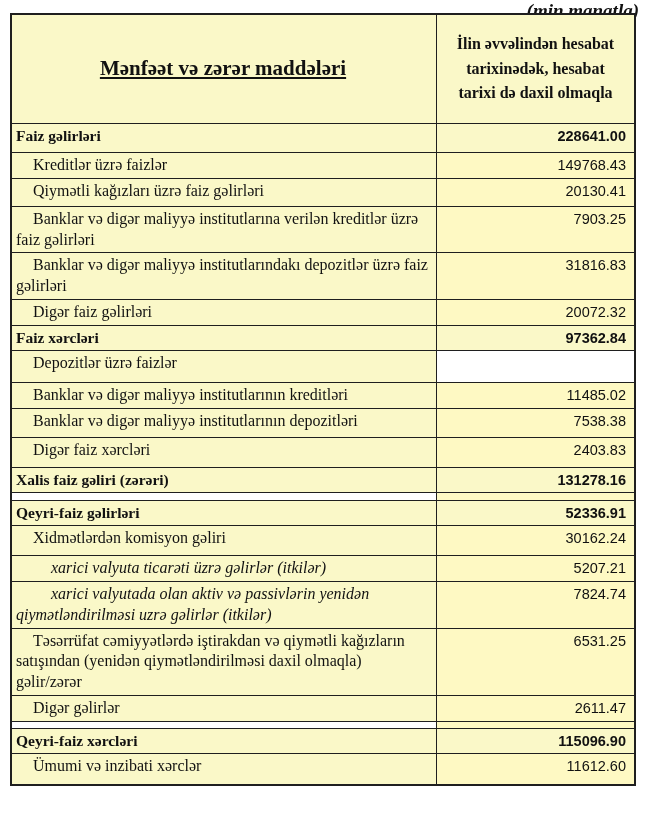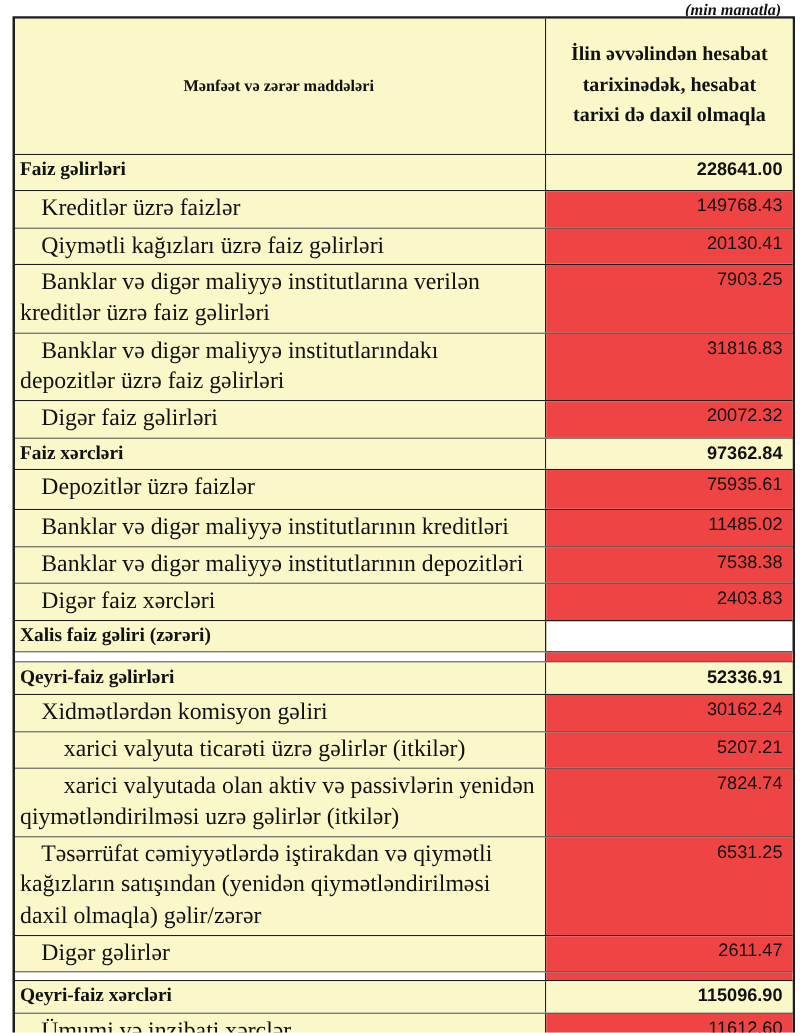--- a/index.html
+++ b/index.html
@@ -2,57 +2,57 @@
 <html><head>
 <meta charset="utf-8">
 <style>
   html,body{margin:0;padding:0;background:#ffffff;}
   body{
     width:645px;height:826px;position:relative;overflow:hidden;
     font-family:"Liberation Serif","DejaVu Serif",serif;color:#111;
     -webkit-font-smoothing:antialiased;
   }
   .unit-note{
-    position:absolute;top:0px;right:20px;
-    font-style:italic;font-weight:bold;font-size:13px;
+    position:absolute;top:0px;right:6px;
+    font-style:italic;font-weight:bold;font-size:19px;
     font-family:"Liberation Serif","DejaVu Serif",serif;
   }
   .tbl{
     position:absolute;left:10px;top:13px;width:626px;
     box-sizing:border-box;border:2px solid #1f1f1f;background:#fff;
   }
   .trow{display:flex;align-items:stretch;border-top:1.5px solid #1f1f1f;}
   .trow:first-child{border-top:none;}
   .cell{box-sizing:border-box;}
   .lbl{
     width:425px;flex:0 0 425px;border-right:1.5px solid #1f1f1f;
     background:#faf8c8;padding:2px 6px 2px 4px;
-    font-size:19px;line-height:1.3;
+    font-size:16px;line-height:1.3;
   }
   .val{
-    flex:1 1 auto;background:#ef4444;text-align:right;
+    flex:1 1 auto;background:#fef9c3;text-align:right;
     padding:3px 8px 2px 4px;font-size:14.5px;line-height:1.25;
     font-family:"Liberation Sans","DejaVu Sans",sans-serif;
   }
   
   .thead{min-height:108px;}
   .thead .lbl,.thead .val{
     display:flex;align-items:center;justify-content:center;
     text-align:center;font-weight:bold;background:#faf8c8;
     font-family:"Liberation Serif","DejaVu Serif",serif;
   }
-  .thead .lbl{font-size:13px;}
+  .thead .lbl{font-size:21px;text-decoration:underline;}
   .thead .val{font-size:16px;line-height:1.55;padding:6px 10px;}
   
   .section .lbl{font-weight:bold;text-indent:0;font-size:15.5px;}
   .section .val{font-weight:bold;background:#faf8c8;}
   
   .detail .lbl{text-indent:17px;}
   
-  .italic .lbl{text-indent:35px;}
+  .italic .lbl{text-indent:35px;font-style:italic;}
   
   .spacer{background:#ffffff;}
   .spacer .lbl{background:#ffffff;padding:0;}
   .spacer .val{padding:0;}
 </style>
 </head>
 <body>
 
 <div class="unit-note">(min manatla)</div>
 
@@ -86,36 +86,36 @@
   <div class="trow detail" style="min-height:18px">
     <div class="cell lbl">Digər faiz gəlirləri</div>
     <div class="cell val">20072.32</div>
   </div>
   <div class="trow section" style="min-height:19px">
     <div class="cell lbl">Faiz xərcləri</div>
     <div class="cell val">97362.84</div>
   </div>
   <div class="trow detail" style="min-height:31px">
     <div class="cell lbl">Depozitlər üzrə faizlər</div>
-    <div class="cell val">75935.61</div>
   </div>
   <div class="trow detail" style="min-height:25px">
     <div class="cell lbl">Banklar və digər maliyyə institutlarının kreditləri</div>
     <div class="cell val">11485.02</div>
   </div>
   <div class="trow detail" style="min-height:28px">
     <div class="cell lbl">Banklar və digər maliyyə institutlarının depozitləri</div>
     <div class="cell val">7538.38</div>
   </div>
   <div class="trow detail" style="min-height:29px">
     <div class="cell lbl">Digər faiz xərcləri</div>
     <div class="cell val">2403.83</div>
   </div>
   <div class="trow section" style="min-height:22px">
     <div class="cell lbl">Xalis faiz gəliri (zərəri)</div>
+    <div class="cell val">131278.16</div>
   </div>
 
   <div class="trow spacer" style="min-height:7px">
     <div class="cell lbl"></div>
     <div class="cell val"></div>
   </div>
 
   <div class="trow section" style="min-height:24px">
     <div class="cell lbl">Qeyri-faiz gəlirləri</div>
     <div class="cell val">52336.91</div>

